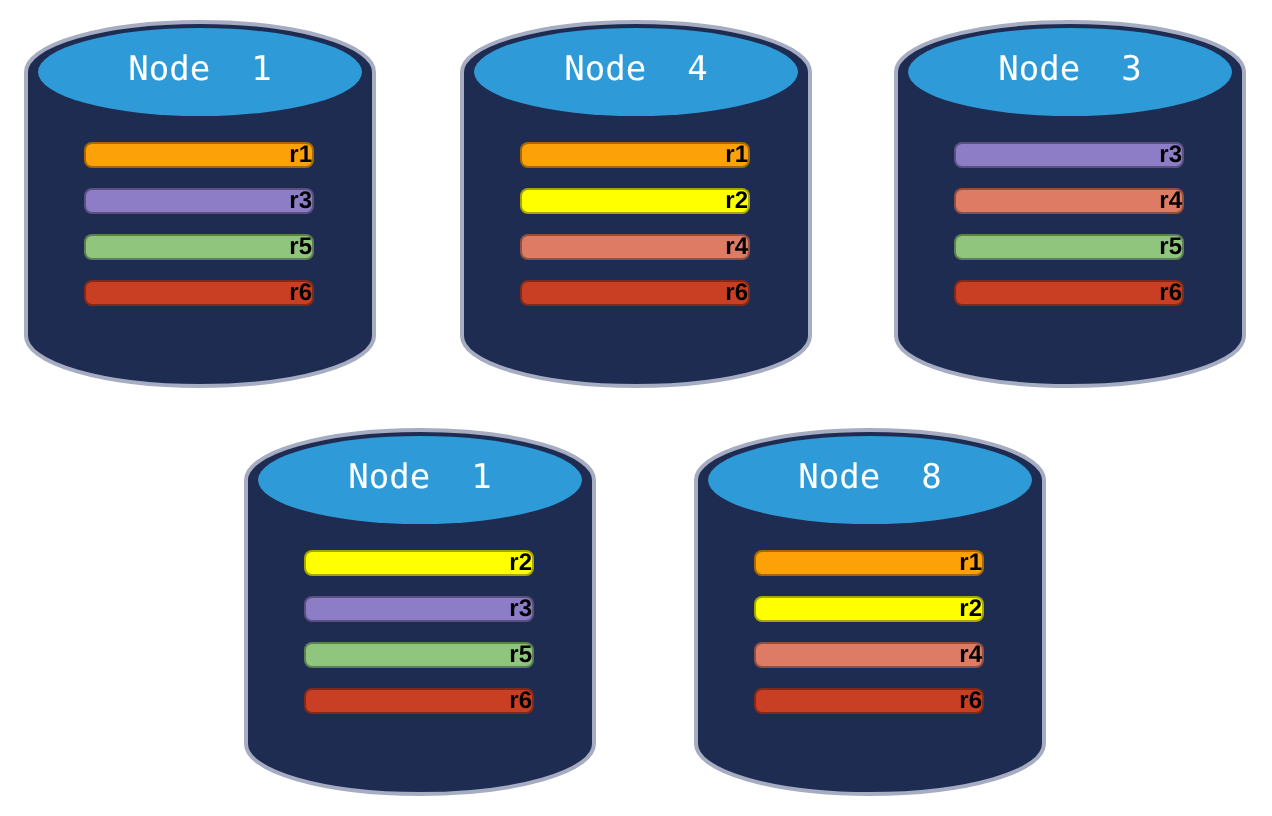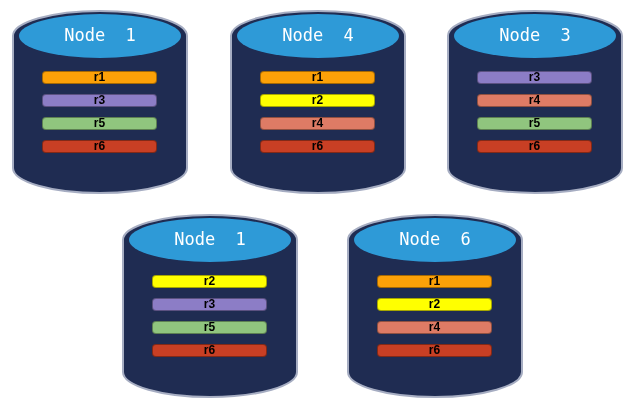--- a/index.html
+++ b/index.html
@@ -22,21 +22,21 @@
   }
   .bars {
     position: absolute; top: 63px; left: 32px; width: 115px;
     display: flex; flex-direction: column; gap: 10px;
   }
   .bar {
     height: 13px;
     box-sizing: border-box;
     border: 1px solid rgba(0,0,0,0.35);
     border-radius: 4px;
-    text-align: center;
+    text-align: right;
     color: #000000;
     font-weight: bold;
     font-size: 12px;
     line-height: 11px;
     font-family: "Liberation Sans", sans-serif;
   }
 </style>
 </head>
 <body style="background: rgb(255, 255, 255);">
 
@@ -94,20 +94,20 @@
     <div class="bar" style="background-color: rgb(144, 197, 126);">r5</div>
     <div class="bar" style="background-color: rgb(200, 63, 36);">r6</div>
   </div>
 </div>
 
 <div class="cylinder" style="left:345px; top:212px;">
   <svg class="cyl-shape" width="180" height="188" viewBox="0 0 180 188">
     <path d="M3 28 a87 25 0 0 1 174 0 v132 a87 25 0 0 1 -174 0 z" stroke-width="2" fill="#1F2C52" stroke="#A6ADC2"></path>
     <ellipse cx="90" cy="28" rx="81" ry="22" fill="#2E9AD7"></ellipse>
   </svg>
-  <div class="cyl-title">Node  6</div>
+  <div class="cyl-title">Node  8</div>
   <div class="bars">
     <div class="bar" style="background-color: rgb(252, 161, 8);">r1</div>
     <div class="bar" style="background-color: rgb(255, 255, 0);">r2</div>
     <div class="bar" style="background-color: rgb(222, 123, 101);">r4</div>
     <div class="bar" style="background-color: rgb(200, 63, 36);">r6</div>
   </div>
 </div>
 
 </body></html>

